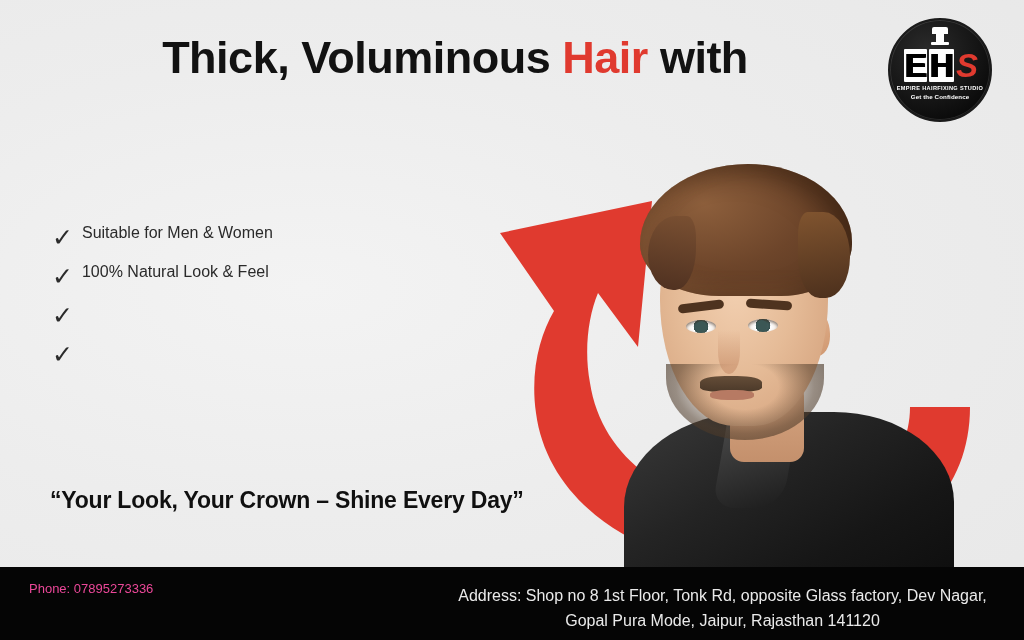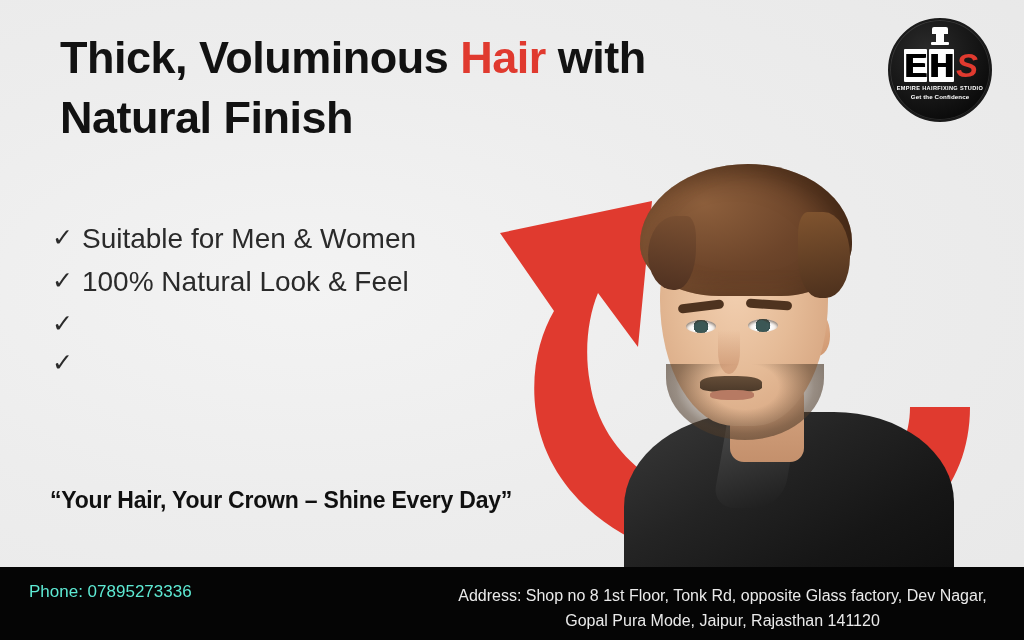--- a/index.html
+++ b/index.html
@@ -54,39 +54,40 @@
     margin-top:3px;white-space:nowrap;
   }
   .logo-tag{
     color:#ffffff;font-size:6.2px;font-weight:600;letter-spacing:.1px;
     margin-top:2px;white-space:nowrap;
   }
 
   
   .headline{
     position:absolute;left:60px;top:28px;width:790px;
+    text-align:center;
     font-size:45px;font-weight:800;line-height:1.33;
     letter-spacing:-.5px;color:#121212;
   }
   .headline .hl-red{color:#e03a2f;}
 
   
   .bullets{
     position:absolute;left:52px;top:224px;width:470px;
   }
   .bullet{
     display:flex;align-items:flex-start;gap:9px;
     margin-bottom:13px;
   }
   .bullet .chk{
     font-size:25px;line-height:1;color:#2b2b2b;font-weight:400;
     flex:0 0 auto;margin-top:1px;
   }
   .bullet .btxt{
-    font-size:28px;line-height:1.08;color:#2a2a2a;font-weight:400;
+    font-size:16px;line-height:1.08;color:#2a2a2a;font-weight:400;
     white-space:nowrap;
   }
 
   
   .quote{
     position:absolute;left:50px;top:487px;
     font-size:23px;font-weight:800;color:#101010;white-space:nowrap;
     letter-spacing:-.2px;
   }
 
@@ -178,21 +179,21 @@
     border-radius:0 0 50% 50% / 0 0 82% 82%;
   }
 
   
   .footer{
     position:absolute;left:0;top:567px;width:1024px;height:73px;
     background:#050505;
   }
   .f-left{
     position:absolute;left:29px;top:11px;
-    color:#5eead4;font-size:17px;line-height:1.62;font-weight:400;
+    color:#ec4899;font-size:13px;line-height:1.62;font-weight:400;
   }
   .f-right{
     position:absolute;left:430px;top:16px;width:585px;
     color:#eaeaea;font-size:16px;line-height:1.58;font-weight:400;
     text-align:center;
   }
 </style>
 </head>
 <body>
 
@@ -210,21 +211,20 @@
           <span class="h">H</span>
           <span class="s">S</span>
       </div>
       <div class="logo-name">EMPIRE HAIRFIXING STUDIO</div>
       <div class="logo-tag">Get the Confidence</div>
     </div>
   </div>
 
   <div class="headline">
     <span>Thick, Voluminous </span><span class="hl-red">Hair</span><span> with</span>
-    <div>Natural Finish</div>
   </div>
 
   <svg class="arrow-svg" viewBox="0 0 510 400">
     <path d="M 500 232
              C 500 330, 420 392, 300 394
              C 175 396, 78 330, 66 238
              C 60 196, 70 160, 84 136
              L 30 58
              L 182 26
              L 168 172
@@ -263,21 +263,21 @@
       <span class="btxt">100% Natural Look &amp; Feel</span>
     </div>
     <div class="bullet">
       <span class="chk">✓</span>
     </div>
     <div class="bullet">
       <span class="chk">✓</span>
     </div>
   </div>
 
-  <div class="quote">“Your Hair, Your Crown – Shine Every Day”</div>
+  <div class="quote">“Your Look, Your Crown – Shine Every Day”</div>
 
   <div class="footer">
     <div class="f-left">
       <div>Phone: 07895273336</div>
     </div>
     <div class="f-right">
       <div>Address: Shop no 8 1st Floor, Tonk Rd, opposite Glass factory, Dev Nagar,</div>
       <div>Gopal Pura Mode, Jaipur, Rajasthan 141120</div>
     </div>
   </div>

